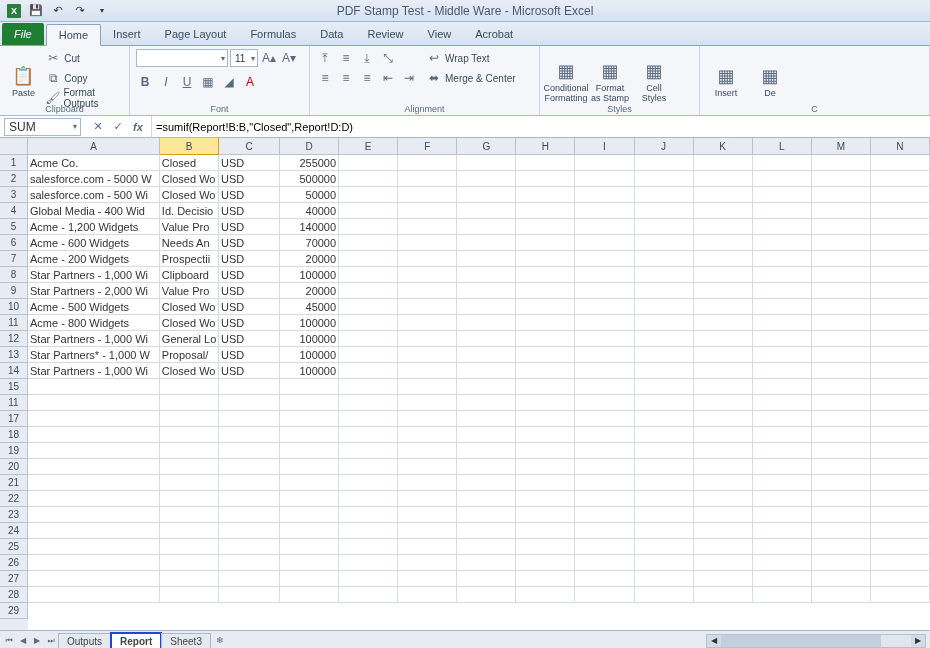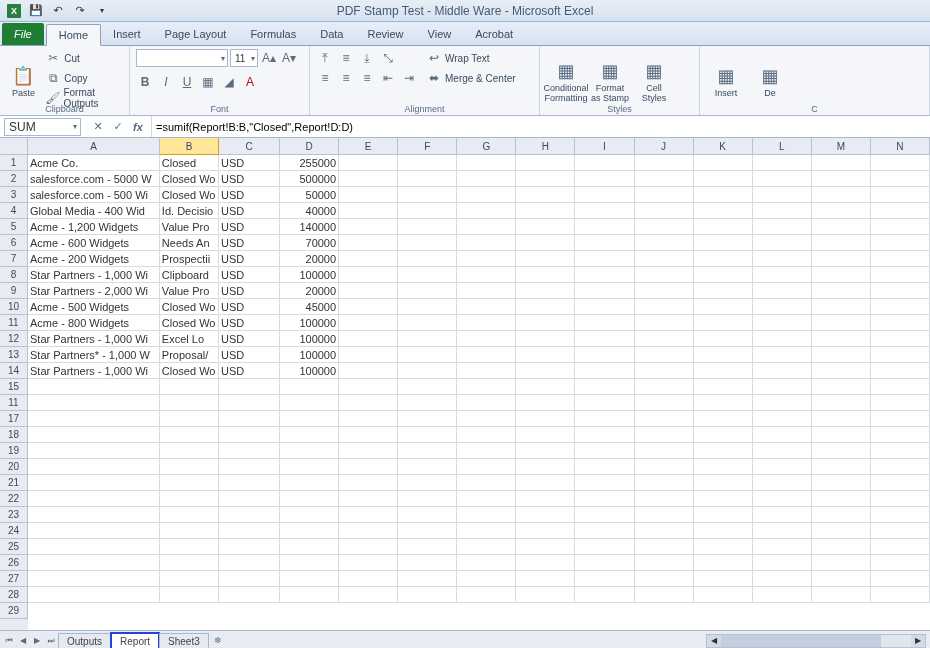--- a/index.html
+++ b/index.html
@@ -59,21 +59,21 @@
   .cells { position: absolute; top: 17px; left: 28px; right: 0; bottom: 0; }
   .row { display: flex; height: 16px; }
   .cell { border-right: 1px solid #d4dbe5; border-bottom: 1px solid #d4dbe5; font-size: 11px; padding: 0 2px; overflow: hidden; white-space: nowrap; display: flex; align-items: center; }
   .cell.num { justify-content: flex-end; }
 
   
   .sheet-strip { height: 20px; border-top: 1px solid #a7b8cf; background: #e8ecf2; display: flex; align-items: center; position: relative; }
   .nav-btns { display: flex; padding-left: 2px; }
   .nav-btn { width: 14px; height: 16px; display: flex; align-items: center; justify-content: center; font-size: 8px; color: #5a6b80; cursor: pointer; }
   .sheet-tab { height: 17px; padding: 0 8px; border: 1px solid #a7b8cf; background: #e5eaf1; display: flex; align-items: center; font-size: 10px; cursor: pointer; margin-top: 1px; color: #444; }
-  .sheet-tab.active { background: #fff; font-weight: normal; border-bottom-color: #fff; }
+  .sheet-tab.active { background: #fff; font-weight: bold; border-bottom-color: #fff; }
   .sheet-tab.hl { outline: 2px solid #2244dd; outline-offset: -1px; }
   .hscroll-area { flex: 1; display: flex; align-items: center; justify-content: flex-end; padding-right: 4px; }
   .hscroll { width: 220px; height: 14px; background: #e0e5ee; border: 1px solid #b5c2d3; display: flex; align-items: center; position: relative; }
   .hscroll .arrow { width: 14px; height: 100%; display: flex; align-items: center; justify-content: center; font-size: 8px; background: #d3dbe7; }
   .hscroll .thumb { position: absolute; left: 14px; width: 160px; height: 100%; background: #c4cfde; }
 </style>
 </head>
 <body>
 
 <div class="titlebar">
@@ -449,21 +449,21 @@
         <div class="cell" style="width: 60px;"></div>
         <div class="cell" style="width: 60px;"></div>
         <div class="cell" style="width: 60px;"></div>
         <div class="cell" style="width: 60px;"></div>
         <div class="cell" style="width: 60px;"></div>
         <div class="cell" style="width: 60px;"></div>
         <div class="cell" style="width: 60px;"></div>
       </div>
       <div class="row">
         <div class="cell" style="width: 134px;">Star Partners - 1,000 Wi</div>
-        <div class="cell" style="width: 60px;">Excel Lo</div>
+        <div class="cell" style="width: 60px;">General Lo</div>
         <div class="cell" style="width: 62px;">USD</div>
         <div class="cell num" style="width: 60px;">100000</div>
         <div class="cell" style="width: 60px;"></div>
         <div class="cell" style="width: 60px;"></div>
         <div class="cell" style="width: 60px;"></div>
         <div class="cell" style="width: 60px;"></div>
         <div class="cell" style="width: 60px;"></div>
         <div class="cell" style="width: 60px;"></div>
         <div class="cell" style="width: 60px;"></div>
         <div class="cell" style="width: 60px;"></div>

